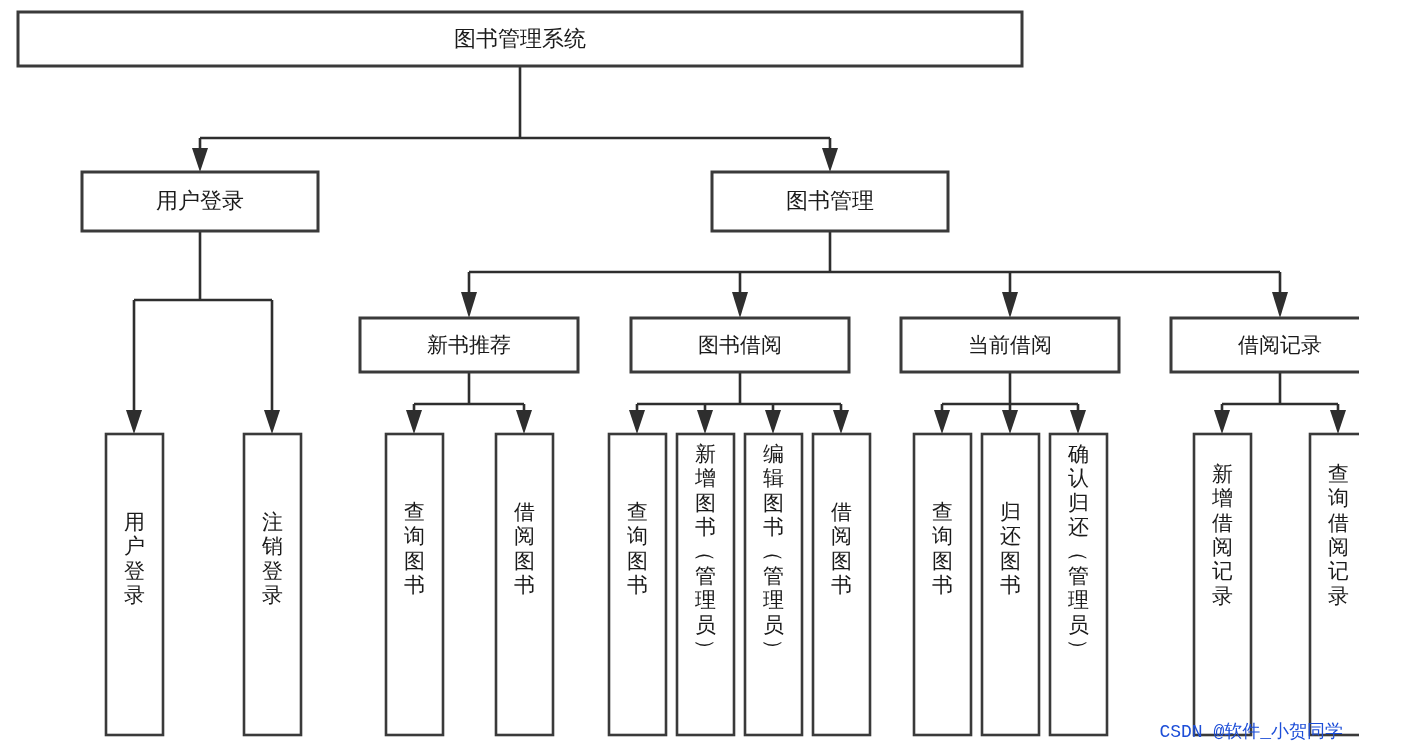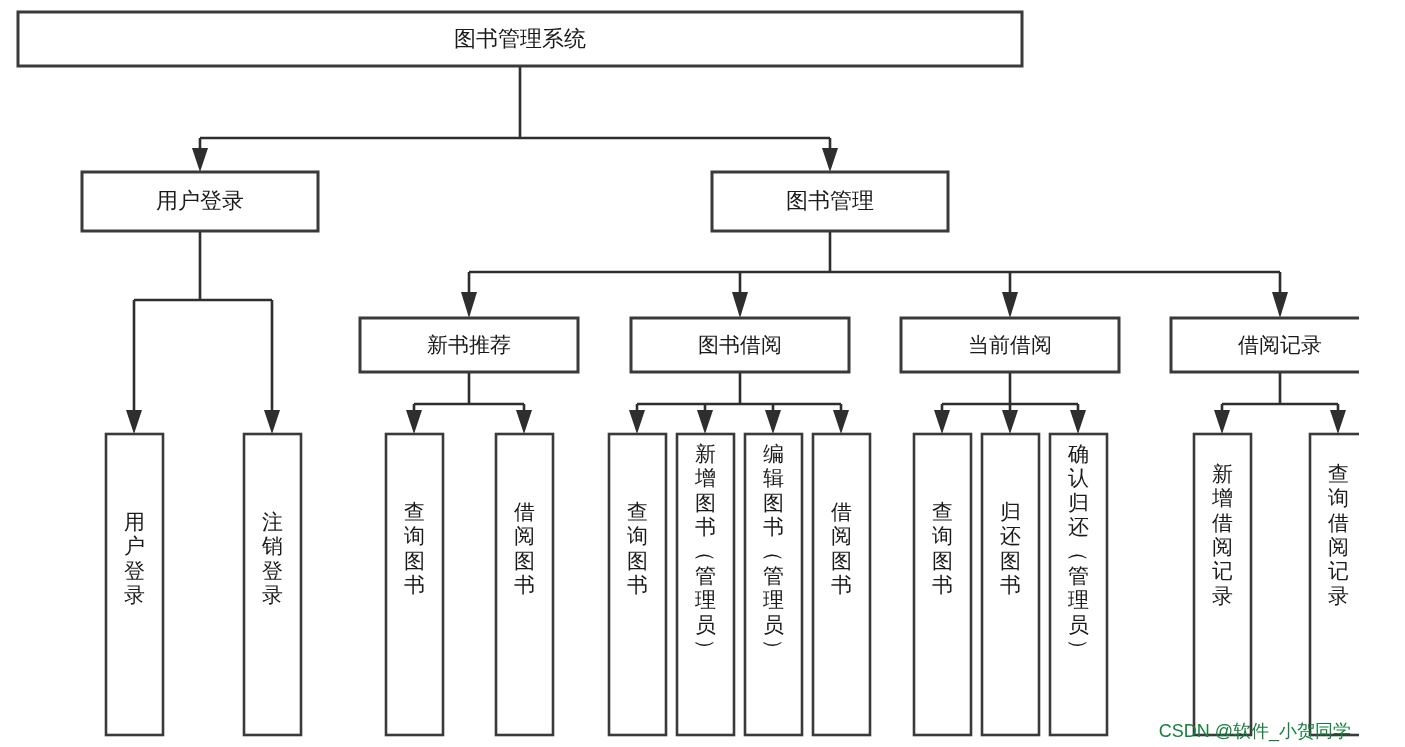--- a/index.html
+++ b/index.html
@@ -72,25 +72,25 @@
     display: block;
     text-align: center;
   }
   .vbox-label span.rot {
     display: block;
     text-align: center;
     transform: rotate(90deg);
   }
   .watermark {
     position: absolute;
-    right: 8px;
+    right: 16px;
     bottom: 4px;
-    font-family: Liberation Sans, sans-serif;
+    font-family: Liberation Mono, monospace;
     font-size: 18px;
-    color: #15803d;
+    color: #1d4ed8;
     white-space: nowrap;
     pointer-events: none;
   }
 </style>
 </head>
 <body>
 
 <div id="stage">
 
   <svg class="diagram" viewBox="0 0 1405 747">

